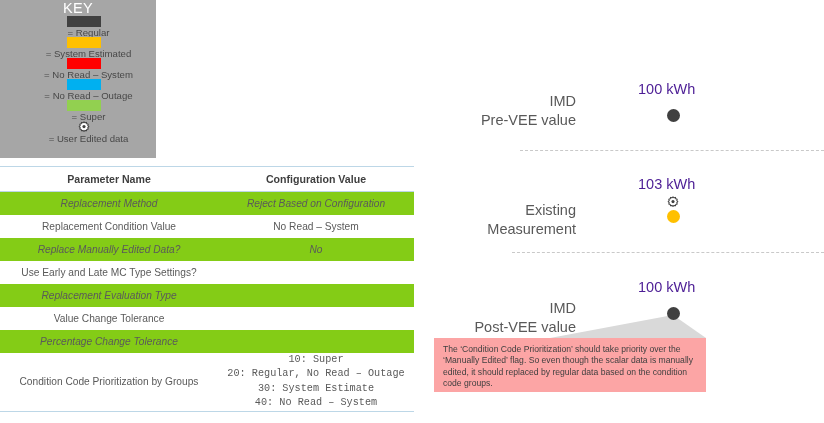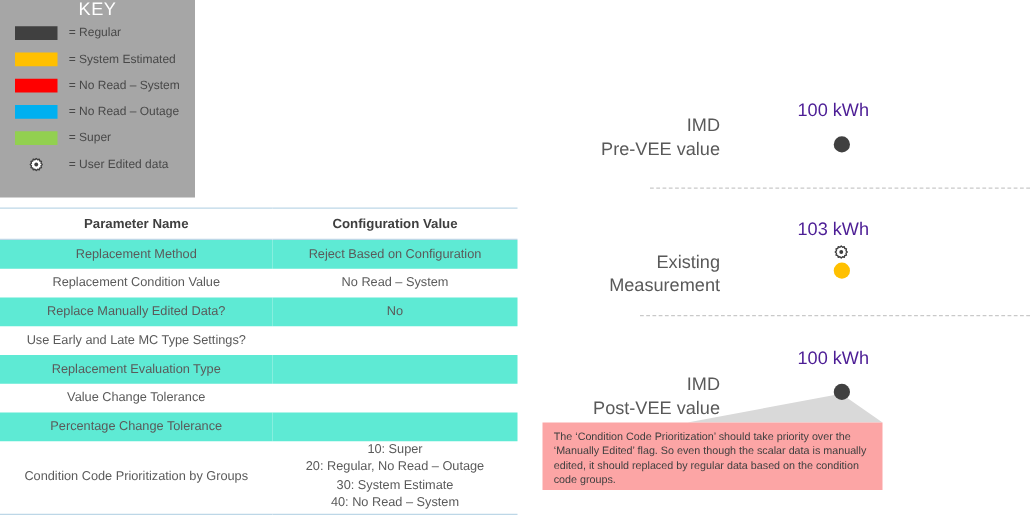--- a/index.html
+++ b/index.html
@@ -31,20 +31,21 @@
     font-size: 14.5px;
     letter-spacing: 0.4px;
     padding-top: 0;
     line-height: 16px;
   }
   .key-row {
     display: flex;
     align-items: center;
     height: 21px;
     padding-left: 12px;
+    flex-direction: column;
   }
   .key-swatch {
     width: 34px;
     height: 11px;
     flex: 0 0 auto;
   }
   .key-swatch.regular { background: #404040; }
   .key-swatch.sysest  { background: #ffc000; }
   .key-swatch.nrsys   { background: #ff0000; }
   .key-swatch.nrout   { background: #00b0f0; }
@@ -81,24 +82,24 @@
     color: #5a5a5a;
   }
   #param-table thead th {
     font-weight: bold;
     color: #3f3f3f;
     height: 24px;
     border-bottom: 1px solid #bdd7e7;
     font-size: 10.6px;
   }
   #param-table tbody tr { height: 23px; }
-  #param-table tbody tr.shaded { background: #5eead4; }
+  #param-table tbody tr.shaded { background: #84cc16; font-style: italic; }
   #param-table col.c1 { width: 218px; }
   #param-table col.c2 { width: 196px; }
-  .multi-line { line-height: 14.5px; padding: 4px 0; white-space: pre-line; }
+  .multi-line { line-height: 14.5px; padding: 4px 0; white-space: pre-line; font-family: Liberation Mono, monospace; }
 
   
   #diagram {
     position: absolute;
     left: 420px;
     top: 0px;
     width: 404px;
     height: 423px;
   }
   .stage-label {

